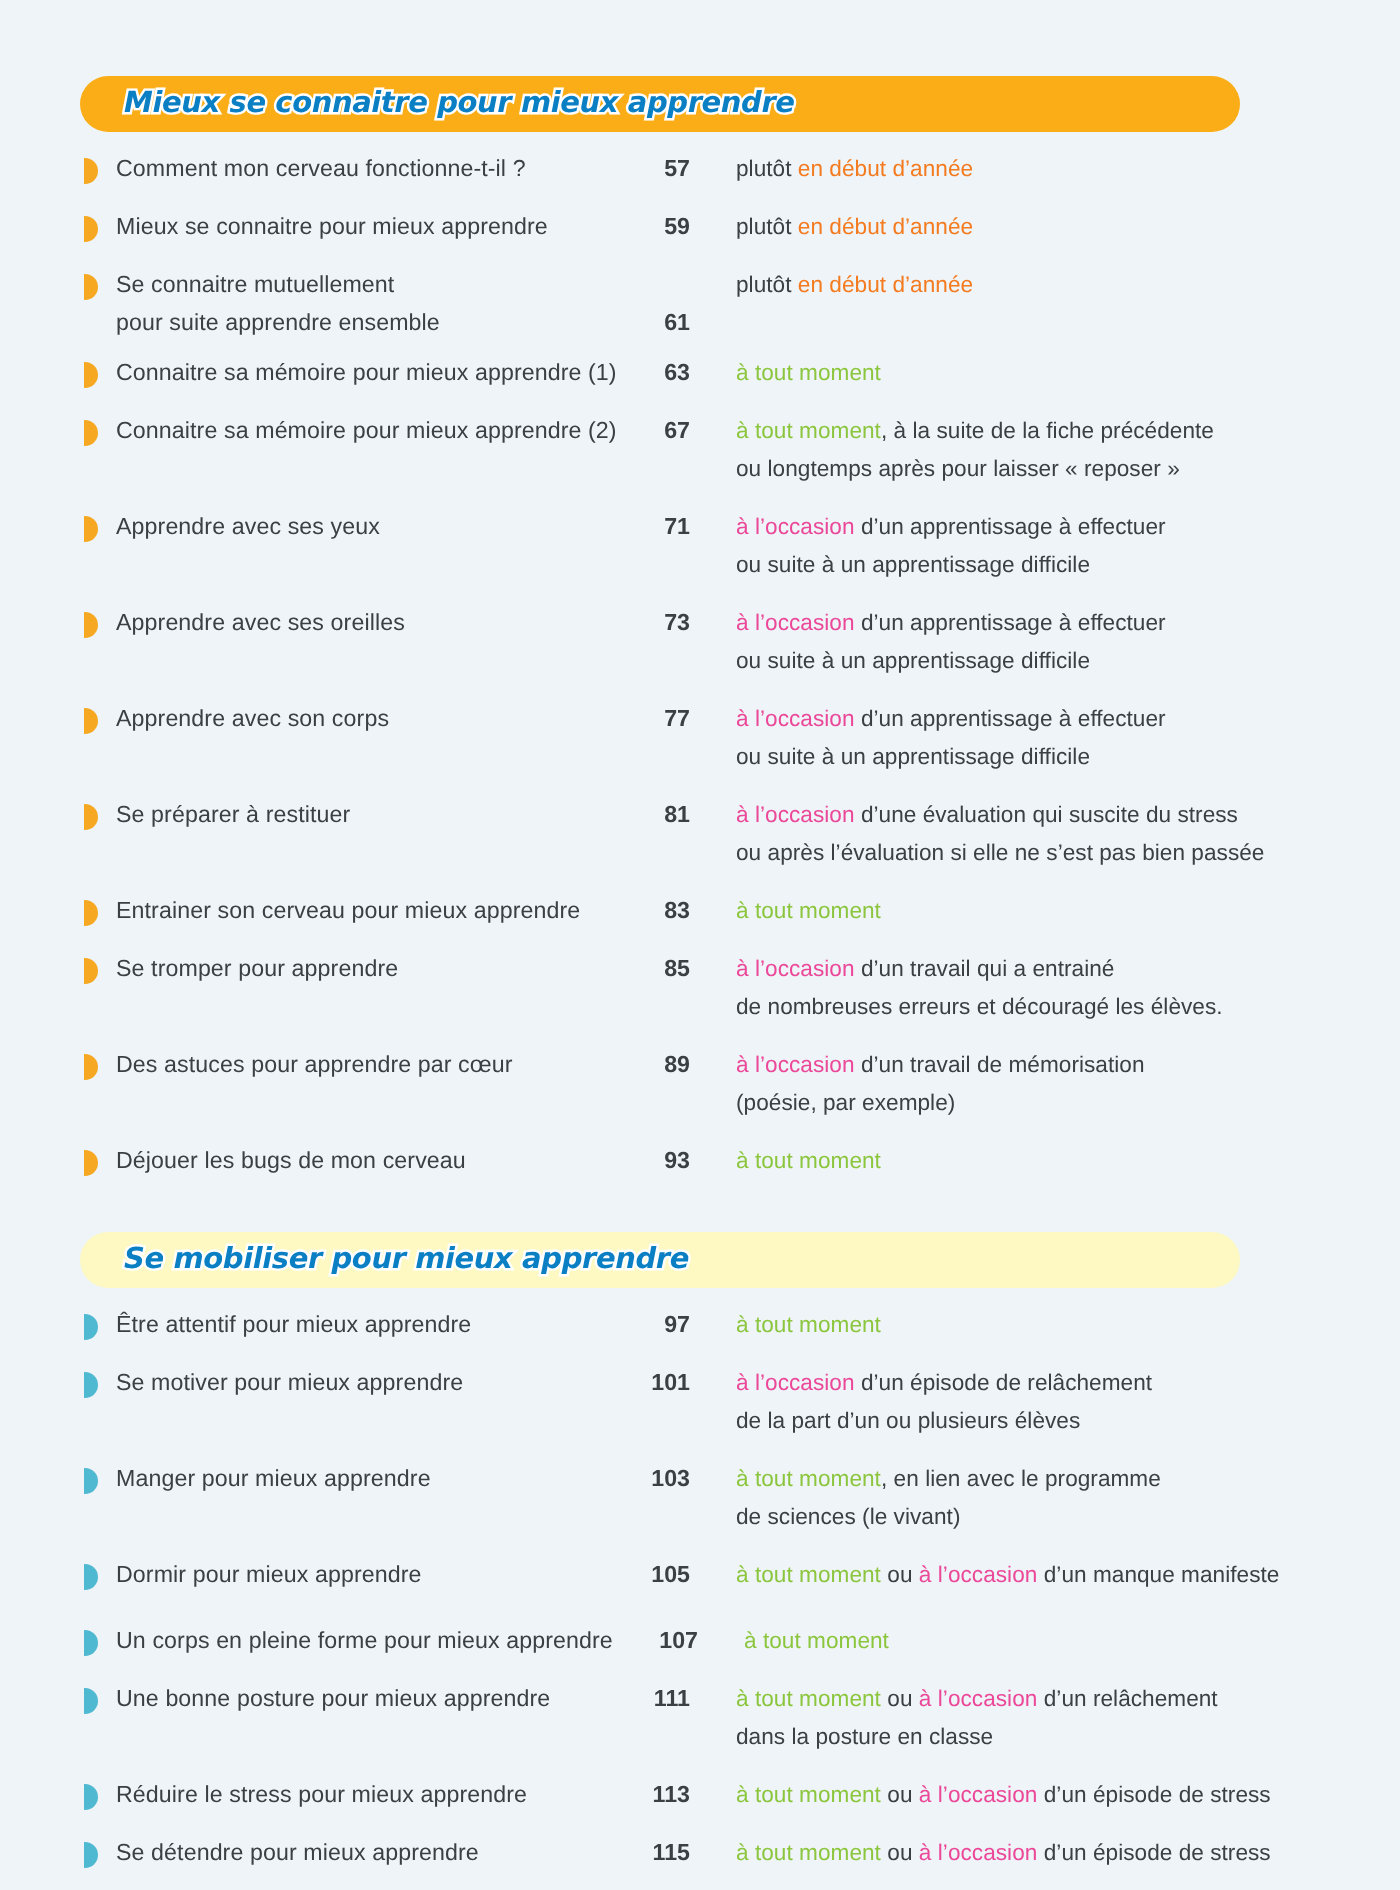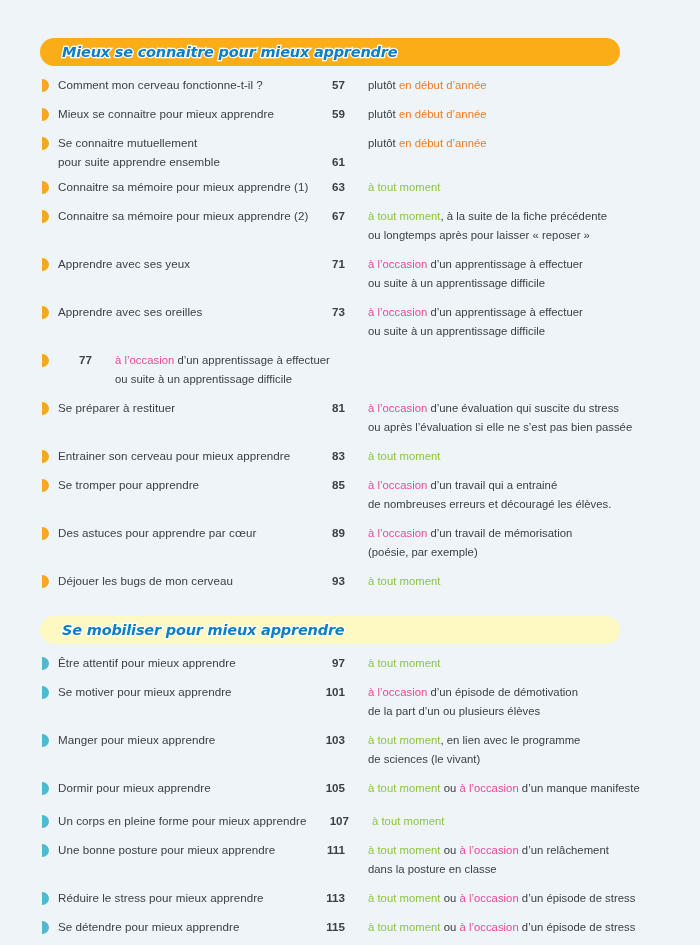--- a/index.html
+++ b/index.html
@@ -178,20 +178,21 @@
             <span class="bullet orange"></span>
             <span class="entry-title">Apprendre avec ses oreilles</span>
             <span class="entry-page">73</span>
             <span class="entry-note">
               <span class="l"><span class="hl-pink">à l’occasion</span><span> d’un apprentissage à effectuer</span></span>
               <span class="l"><span>ou suite à un apprentissage difficile</span></span>
             </span>
           </div>
           <div class="entry gap-sm">
             <span class="bullet orange"></span>
+            <span class="entry-title">Apprendre avec son corps</span>
             <span class="entry-page">77</span>
             <span class="entry-note">
               <span class="l"><span class="hl-pink">à l’occasion</span><span> d’un apprentissage à effectuer</span></span>
               <span class="l"><span>ou suite à un apprentissage difficile</span></span>
             </span>
           </div>
           <div class="entry gap-sm">
             <span class="bullet orange"></span>
             <span class="entry-title">Se préparer à restituer</span>
             <span class="entry-page">81</span>
@@ -247,21 +248,21 @@
             <span class="entry-page">97</span>
             <span class="entry-note">
               <span class="l"><span class="hl-green">à tout moment</span></span>
             </span>
           </div>
           <div class="entry gap-sm">
             <span class="bullet teal"></span>
             <span class="entry-title">Se motiver pour mieux apprendre</span>
             <span class="entry-page">101</span>
             <span class="entry-note">
-              <span class="l"><span class="hl-pink">à l’occasion</span><span> d’un épisode de démotivation</span></span>
+              <span class="l"><span class="hl-pink">à l’occasion</span><span> d’un épisode de relâchement</span></span>
               <span class="l"><span>de la part d’un ou plusieurs élèves</span></span>
             </span>
           </div>
           <div class="entry gap-sm">
             <span class="bullet teal"></span>
             <span class="entry-title">Manger pour mieux apprendre</span>
             <span class="entry-page">103</span>
             <span class="entry-note">
               <span class="l"><span class="hl-green">à tout moment</span><span>, en lien avec le programme</span></span>
               <span class="l"><span>de sciences (le vivant)</span></span>

